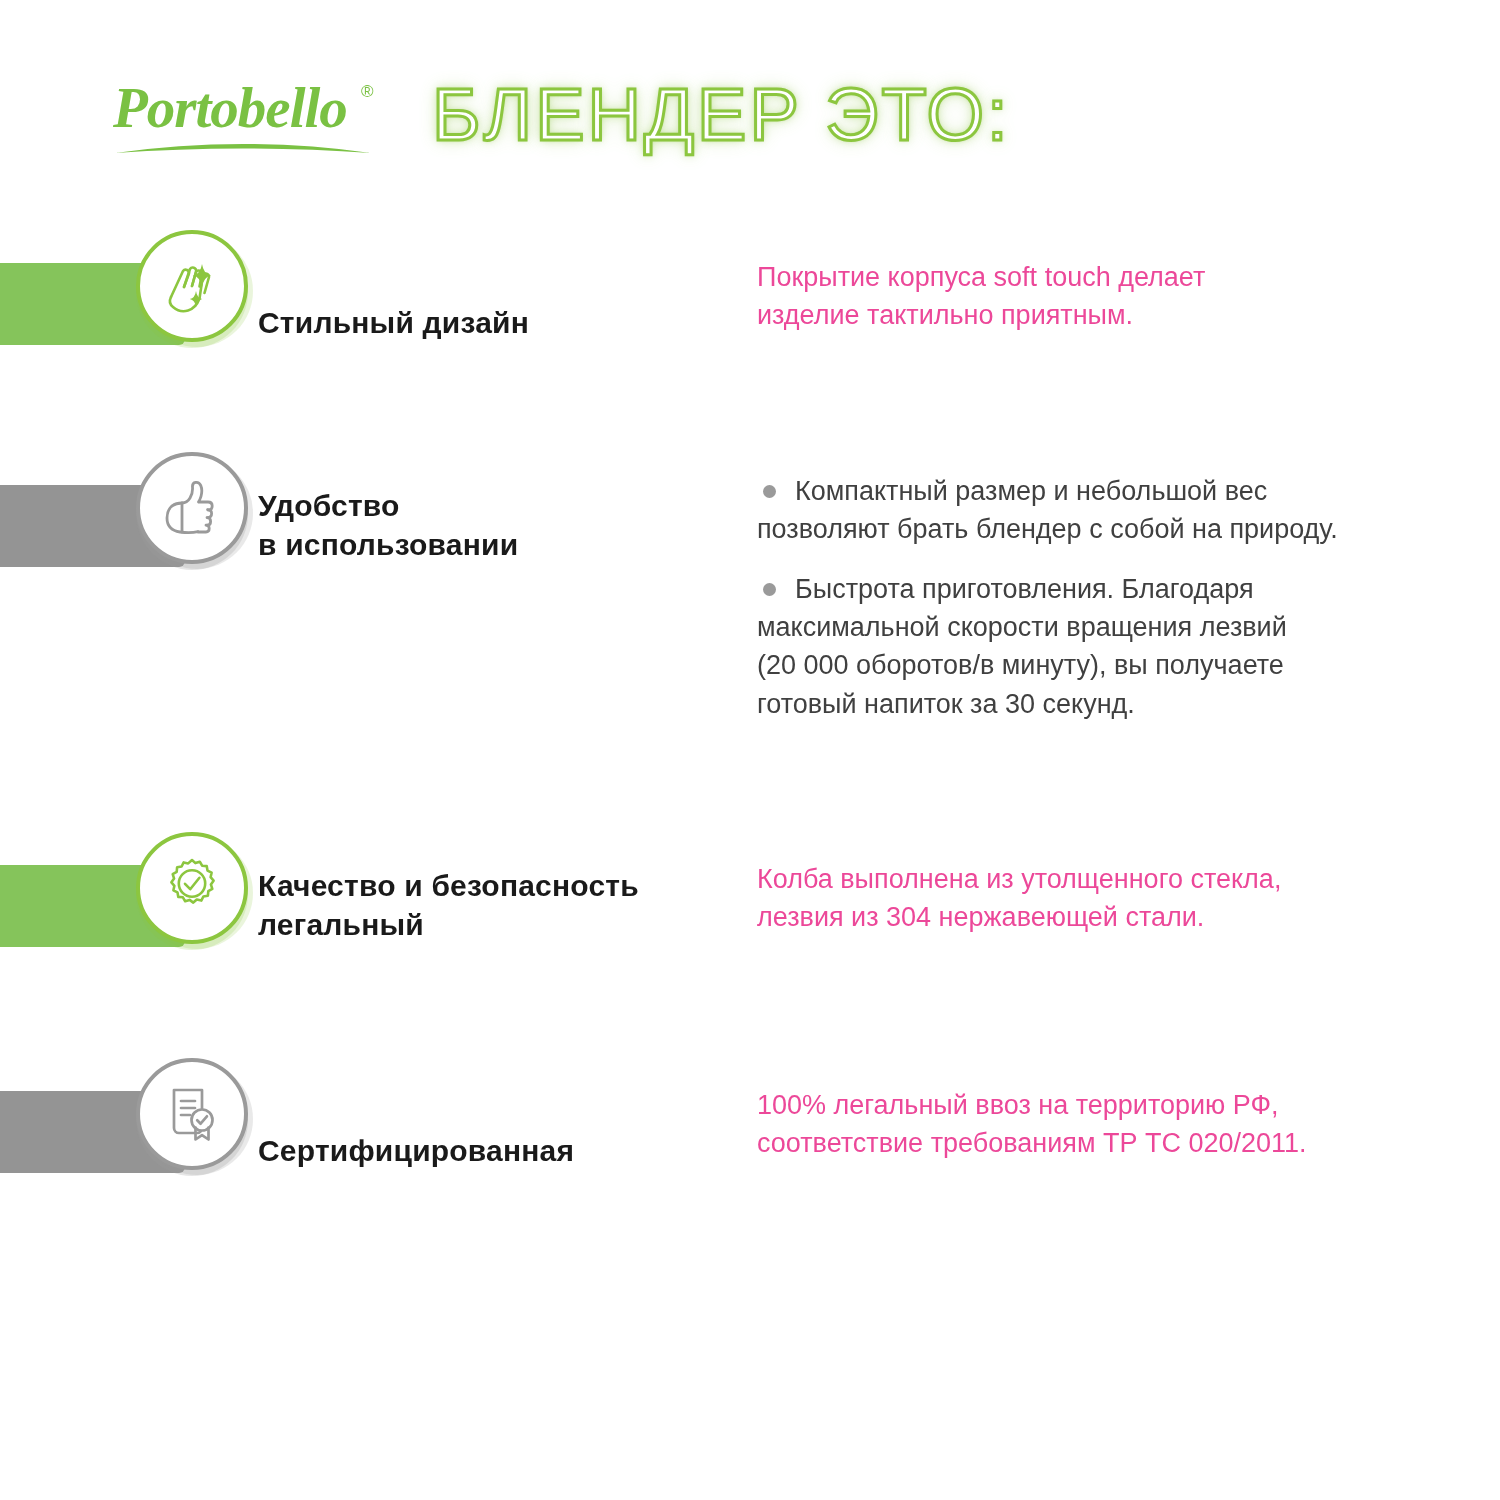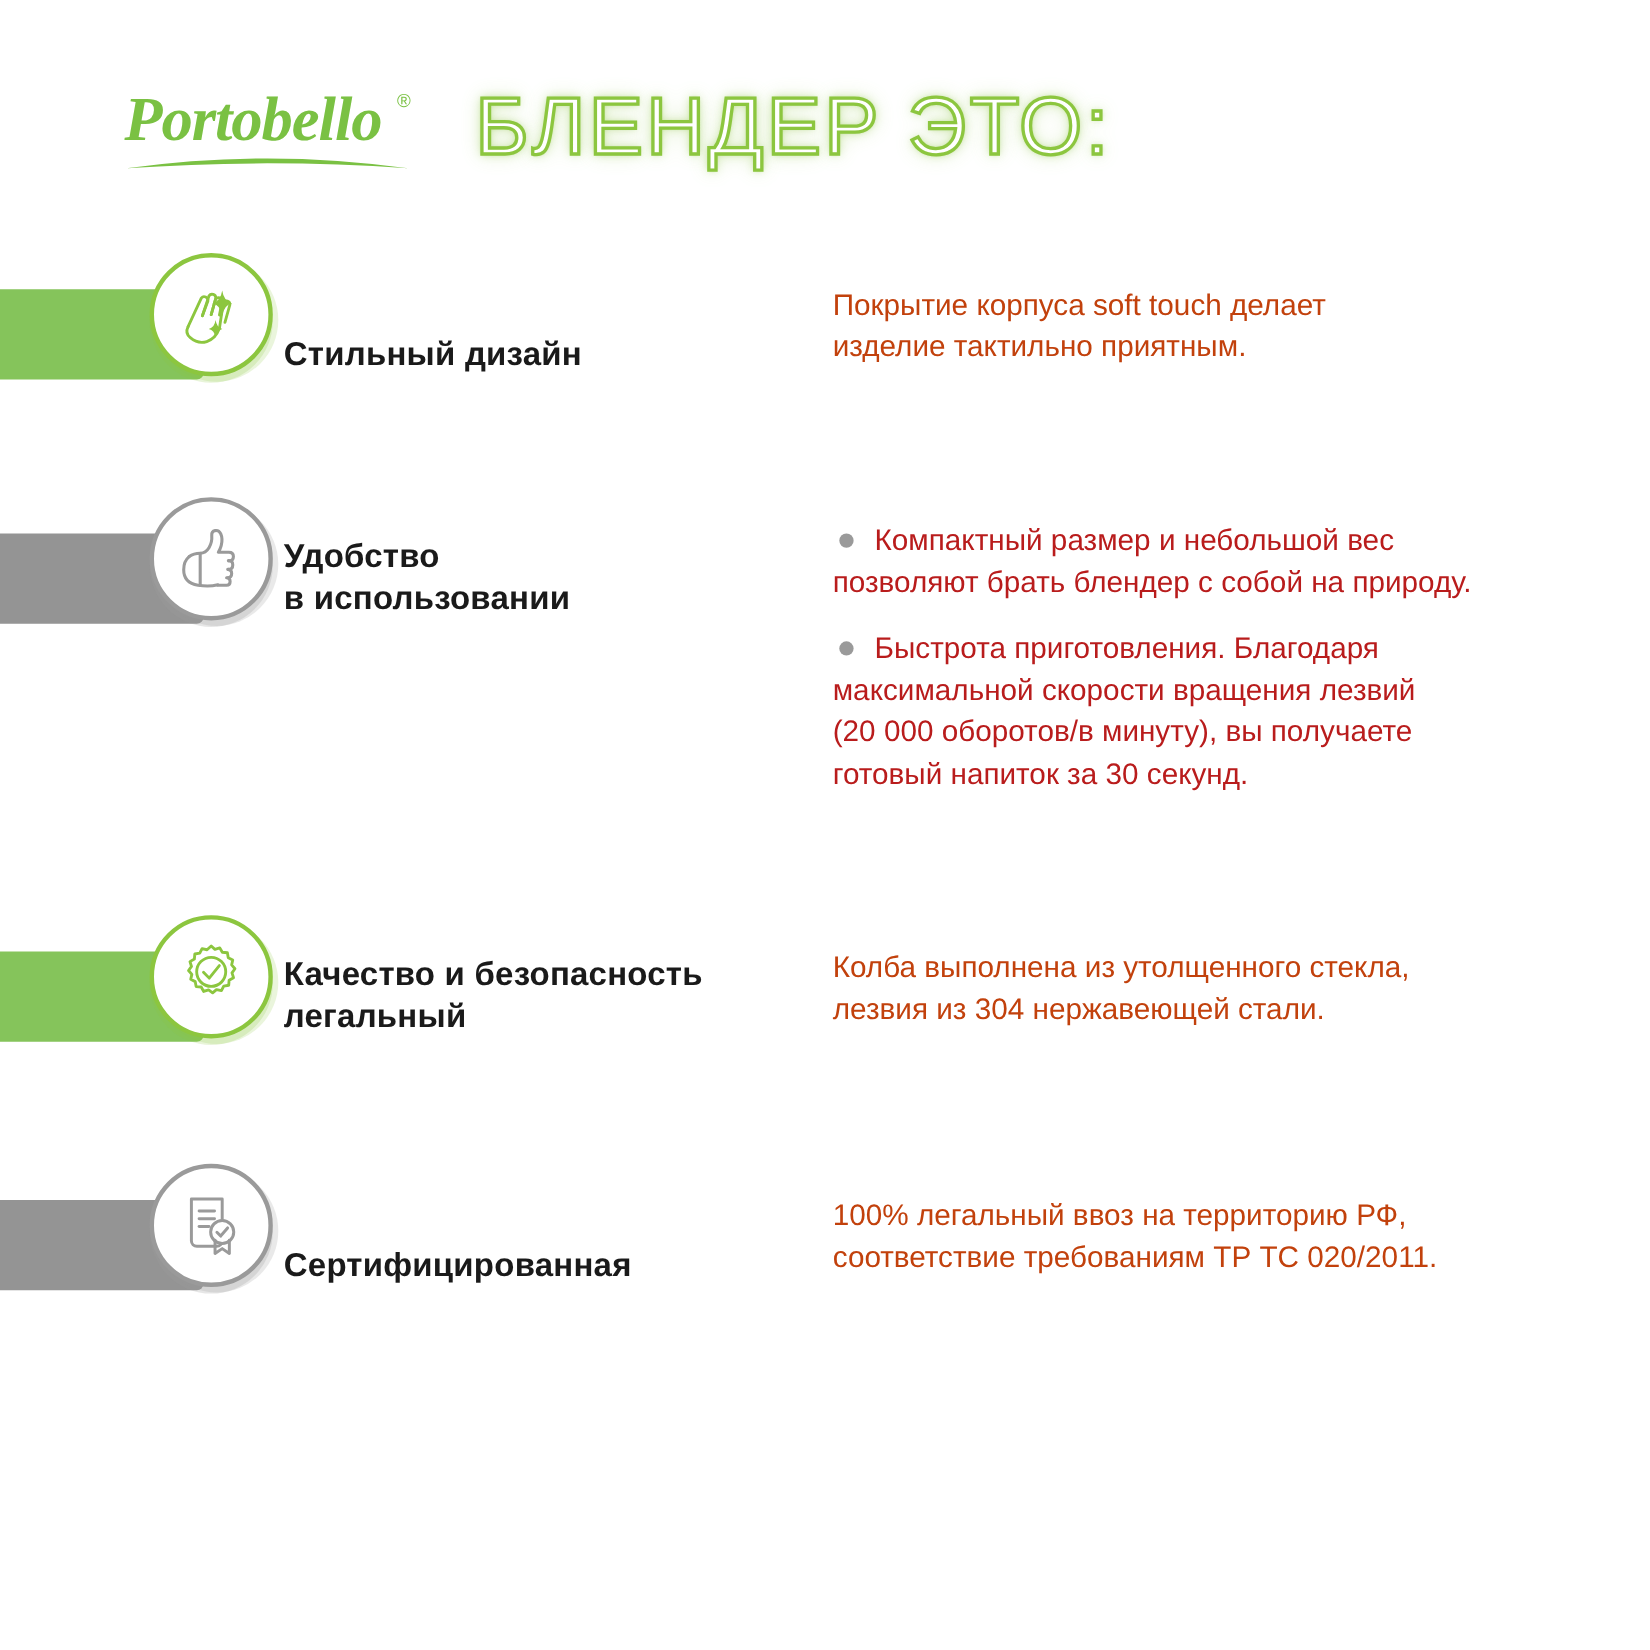--- a/index.html
+++ b/index.html
@@ -125,34 +125,34 @@
   }
   .feature-title .tline { display: block; white-space: nowrap; }
 
   
   .feature-desc {
     position: absolute;
     left: 757px;
     top: 0;
     width: 700px;
     font-size: 27px;
-    color: #c2410c;
+    color: #ec4899;
     line-height: 1.42;
   }
   .desc-simple {
     padding-top: 28px;
   }
   .desc-line { display: block; white-space: nowrap; }
 
   .bullet-list { position: absolute; left: 757px; top: 0; width: 720px; }
   .bullet-item {
     position: relative;
     padding-left: 38px;
     font-size: 27px;
-    color: #b91c1c;
+    color: #404040;
     line-height: 1.42;
   }
   .bullet-item + .bullet-item { margin-top: 21px; }
   .bullet-dot {
     position: absolute;
     left: 6px;
     top: 13px;
     width: 13px;
     height: 13px;
     border-radius: 50%;

